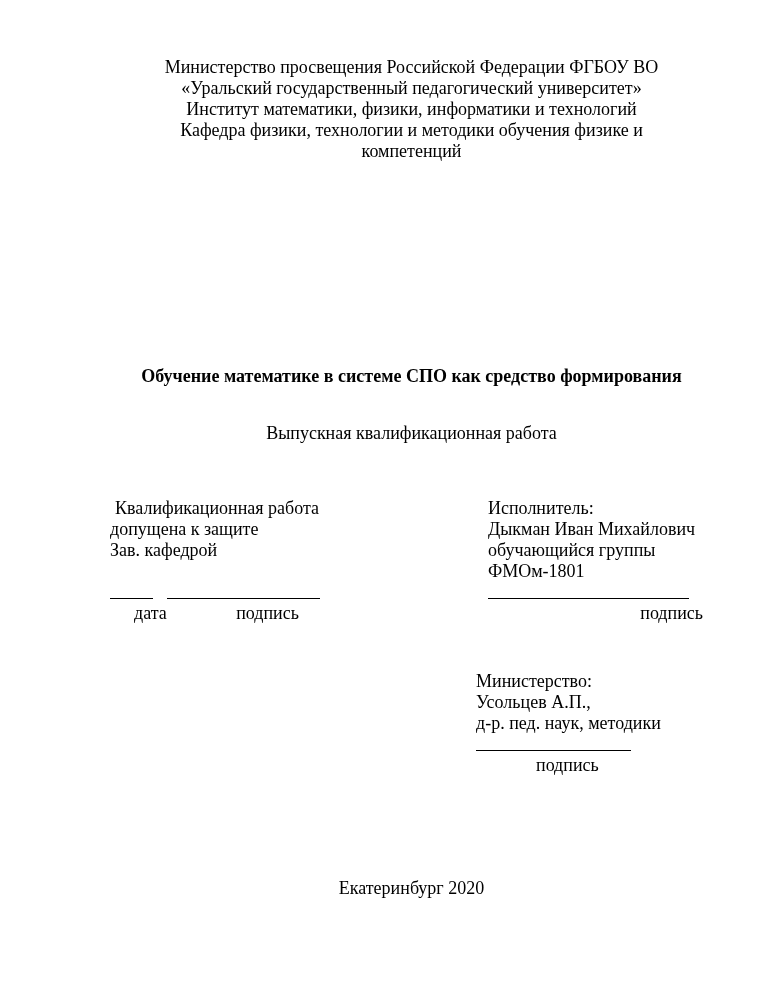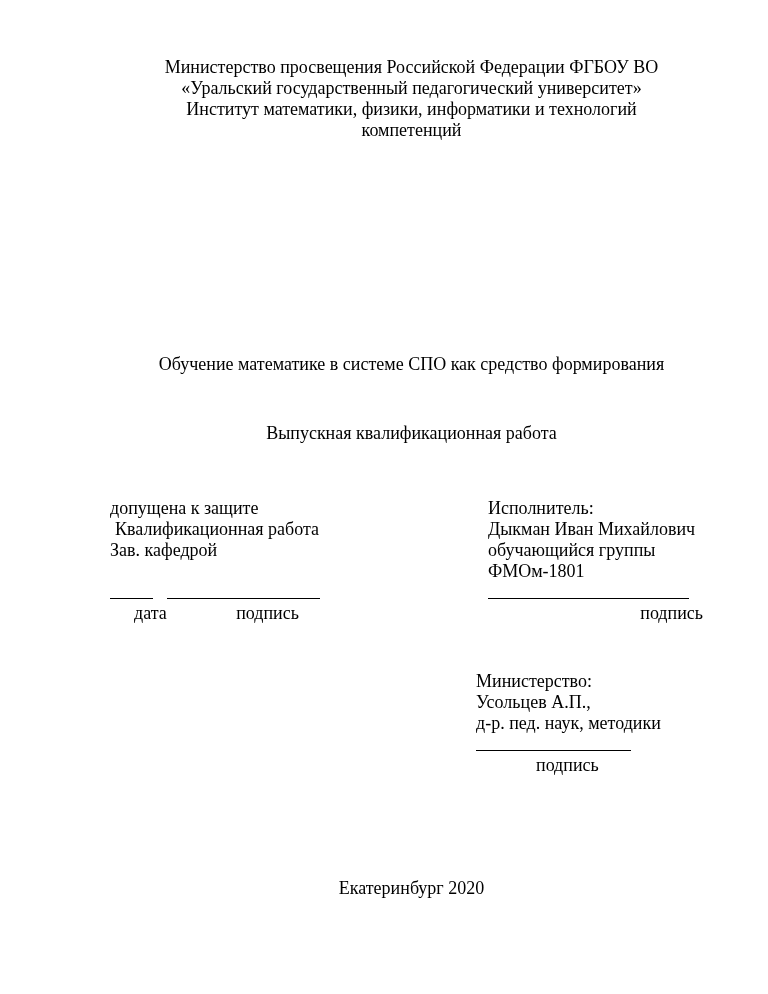--- a/index.html
+++ b/index.html
@@ -19,22 +19,22 @@
     overflow: hidden;
   }
   .centered-block {
     position: absolute;
     left: 110px;
     width: 603px;
     text-align: center;
   }
   .header-block { top: 57px; }
   .title-block {
-    top: 354px;
-    font-weight: 400;
+    top: 366px;
+    font-weight: 700;
   }
   .subtitle-block { top: 423px; }
   .footer-block { top: 878px; }
 
   .approval-block {
     position: absolute;
     top: 498px;
     left: 110px;
     width: 280px;
   }
@@ -77,32 +77,33 @@
 </style>
 </head>
 <body>
 
 <div class="page">
 
   <div class="centered-block header-block">
     <div class="line">Министерство просвещения Российской Федерации ФГБОУ ВО</div>
     <div class="line">«Уральский государственный педагогический университет»</div>
     <div class="line">Институт математики, физики, информатики и технологий</div>
+    <div class="line">Кафедра физики, технологии и методики обучения физике и</div>
     <div class="line">компетенций</div>
   </div>
 
   <div class="centered-block title-block">
     <div class="line">Обучение математике в системе СПО как средство формирования</div>
   </div>
 
   <div class="centered-block subtitle-block">Выпускная квалификационная работа</div>
 
   <div class="approval-block">
+    <div class="line indent-first">Квалификационная работа</div>
     <div class="line">допущена к защите</div>
-    <div class="line indent-first">Квалификационная работа</div>
     <div class="line">Зав. кафедрой</div>
     <div class="blank-line"></div>
     <div class="sig-row">
       <span class="sig-line sig-line-short"></span>
       <span class="sig-line sig-line-long"></span>
     </div>
     <div class="label-row">
       <span class="date-label-box">дата</span>
       <span class="sign-label-box-left">подпись</span>
     </div>

